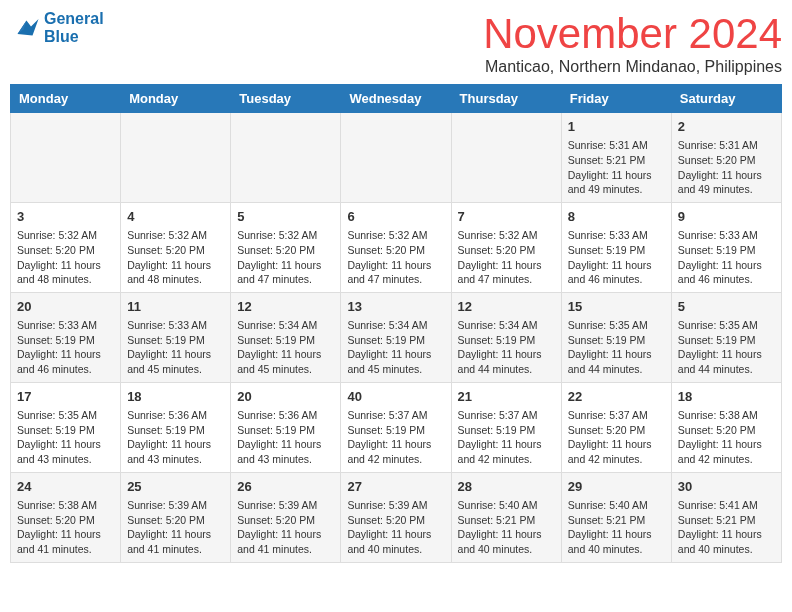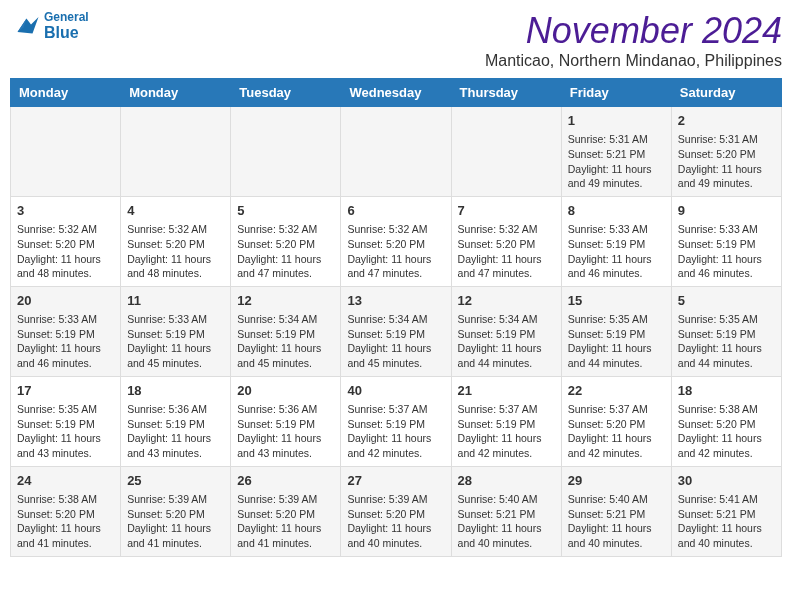--- a/index.html
+++ b/index.html
@@ -22,24 +22,23 @@
       gap: 4px;
     }
     .logo-bird {
       width: 30px;
       height: 30px;
     }
     .title-section {
       text-align: right;
     }
     .month-title {
-      font-size: 36px;
+      font-size: 42px;
       font-weight: normal;
-      color: #4c1d95;
-      font-style: italic;
+      color: #ef4444;
     }
     .location-title {
       font-size: 16px;
       color: #333;
     }
     table {
       width: 100%;
       border-collapse: collapse;
     }
     thead th {
@@ -84,21 +83,21 @@
 </head>
 <body>
 
 <div class="header">
   <div class="logo">
     <svg class="logo-bird" viewBox="0 0 40 40" xmlns="http://www.w3.org/2000/svg">
       <polygon points="10,28 22,10 28,18 38,8 30,30" fill="#1a6faf"></polygon>
       <polygon points="10,28 22,10 18,22" fill="#2878b8"></polygon>
     </svg>
     <div>
-      <div style="font-size:12px;font-weight:bold;color:#1a6faf;">General</div>
+      <div style="font-size:16px;font-weight:bold;color:#1a6faf;">General</div>
       <div style="font-size:16px;font-weight:bold;color:#1a6faf;">Blue</div>
     </div>
   </div>
   <div class="title-section">
     <div class="month-title">November 2024</div>
     <div class="location-title">Manticao, Northern Mindanao, Philippines</div>
   </div>
 </div>
 
 <table>

